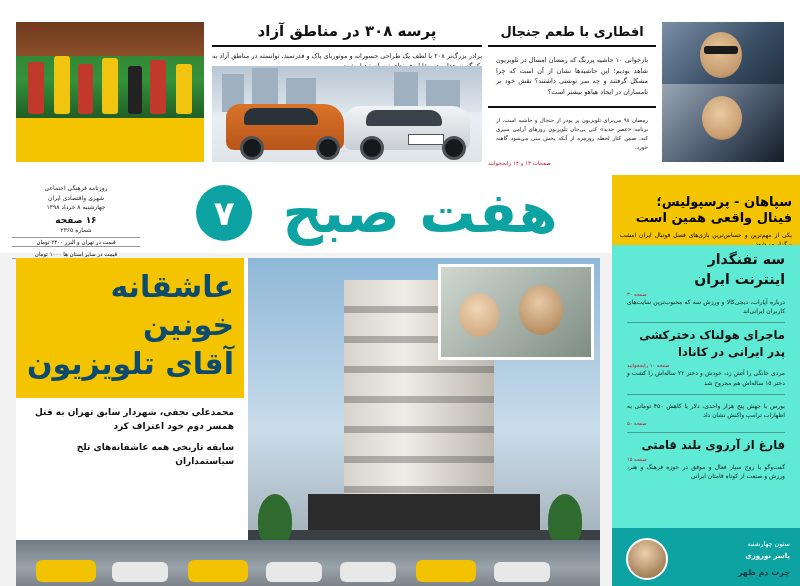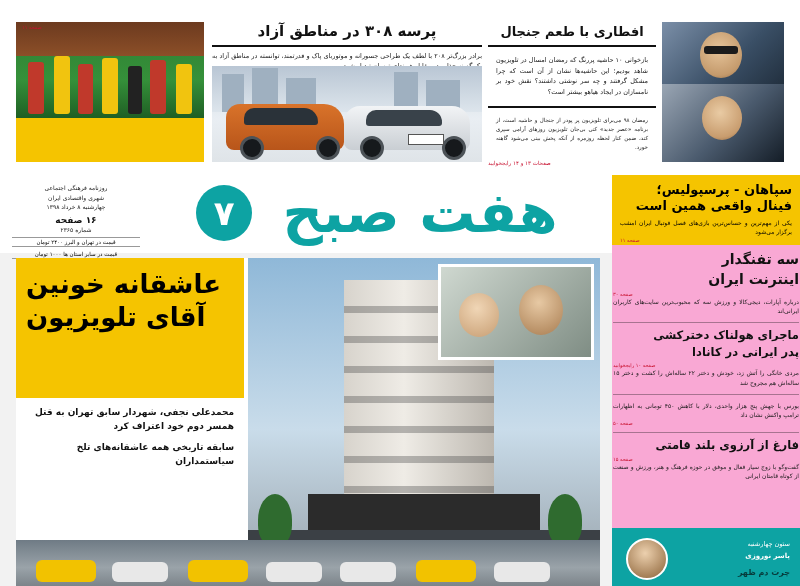--- a/index.html
+++ b/index.html
@@ -87,28 +87,28 @@
     text-align:center;line-height:64px;font-family:"DejaVu Sans",sans-serif;
   }
   #logo-seven{position:absolute;left:36px;top:4px;width:56px;height:56px;border-radius:50%;
      background:#0da3a3;color:#fff;font-size:34px;font-weight:bold;display:flex;align-items:center;justify-content:center;}
   #nameplate{position:absolute;right:660px;top:8px;width:128px;height:62px;text-align:center;}
   #nameplate .l{font-size:6px;line-height:1.6;color:#222;}
   #nameplate .big{font-size:9px;font-weight:bold;color:#111;margin-top:3px;}
   #nameplate .pricebar{margin-top:3px;border-top:1px solid #999;border-bottom:1px solid #999;padding:1px 0;font-size:5.5px;}
 
   
-  #rightcol{left:612px;top:175px;width:188px;height:411px;background:#f9a8d4;padding:6px 1px;}
+  #rightcol{left:612px;top:175px;width:188px;height:411px;background:#5eead4;padding:6px 15px;}
   #rightcol h3{margin:0 0 3px 0;font-size:14px;font-weight:bold;color:#111;text-align:right;line-height:1.2;}
   #rightcol h3.sm{font-size:11.5px;}
   #rightcol p{margin:0;font-size:6px;line-height:1.6;color:#1a1a1a;text-align:justify;}
   #rightcol .sep{height:1px;background:#111;opacity:.35;margin:6px 0;}
   #rightcol .pg{font-size:5px;color:#c8102e;}
 
-  #sports-head{left:612px;top:175px;width:188px;height:70px;background:#f5c400;padding:7px 8px;}
+  #sports-head{left:612px;top:175px;width:188px;height:70px;background:#f5c400;padding:19px 8px;}
   #sports-head h3{margin:0;font-size:13px;font-weight:bold;text-align:right;line-height:1.25;}
   #sports-head p{margin:3px 0 0;font-size:6px;line-height:1.6;text-align:justify;}
 
   
   #mainblk{left:16px;top:258px;width:584px;height:312px;background:#fff;}
   #main-photo{position:absolute;right:0;top:0;width:352px;height:312px;overflow:hidden;
      background:linear-gradient(180deg,#8fb8d8 0%,#c9dcea 55%,#9aa5ad 100%);}
   #main-photo .tower{position:absolute;left:96px;top:22px;width:150px;height:238px;
      background:linear-gradient(90deg,#d7d3cc,#efece6 40%,#bdb8b0);}
   #main-photo .tower .fl{position:absolute;left:0;width:150px;height:7px;background:rgba(70,70,70,.35);}
@@ -117,21 +117,21 @@
   #main-photo .car{position:absolute;top:284px;width:38px;height:14px;border-radius:5px;}
   #main-photo .tree{position:absolute;bottom:24px;width:34px;height:52px;border-radius:50% 50% 40% 40%;background:#2f6b2f;}
   #main-photo .inset{position:absolute;right:6px;top:6px;width:150px;height:90px;border:3px solid #fff;overflow:hidden;
      background:linear-gradient(135deg,#cfd8d0,#7f8d84);}
   #main-photo .inset .f1{position:absolute;left:18px;top:26px;width:40px;height:44px;border-radius:50%;
      background:radial-gradient(circle at 45% 35%,#f0d6b6,#c79d72);}
   #main-photo .inset .f2{position:absolute;left:78px;top:18px;width:44px;height:50px;border-radius:50%;
      background:radial-gradient(circle at 45% 35%,#e7c9a4,#a87c50);}
 
   #headline{position:absolute;left:0;top:0;width:228px;height:140px;background:#f5c400;padding:10px 10px 0 10px;box-sizing:border-box;}
-  #headline .h1{font-size:26px;font-weight:bold;color:#000000;text-align:left;line-height:1.28;}
+  #headline .h1{font-size:30px;font-weight:bold;color:#0c4a6e;text-align:right;line-height:1.28;}
   #subtexts{position:absolute;left:0;top:148px;width:228px;height:164px;padding:0 10px;box-sizing:border-box;}
   #subtexts .row{font-size:9px;font-weight:bold;color:#111;text-align:right;line-height:1.55;margin-bottom:7px;}
   #bottom-left{position:absolute;left:612px;top:528px;width:188px;height:58px;background:#0da3a3;}
   #bottom-left .av{position:absolute;left:14px;top:10px;width:38px;height:38px;border-radius:50%;
      background:radial-gradient(circle at 45% 35%,#ecd0ae,#8a6136);border:2px solid #fff;}
   #bottom-left .t1{position:absolute;right:10px;top:12px;font-size:6.5px;color:#fff;text-align:right;}
   #bottom-left .t2{position:absolute;right:10px;top:24px;font-size:7px;color:#fff;font-weight:bold;text-align:left;}
   #bottom-left .t3{position:absolute;right:10px;top:40px;font-size:8px;color:#063c3c;font-weight:bold;text-align:right;}
 
   #bottom-photo{position:absolute;left:16px;top:540px;width:584px;height:46px;overflow:hidden;

